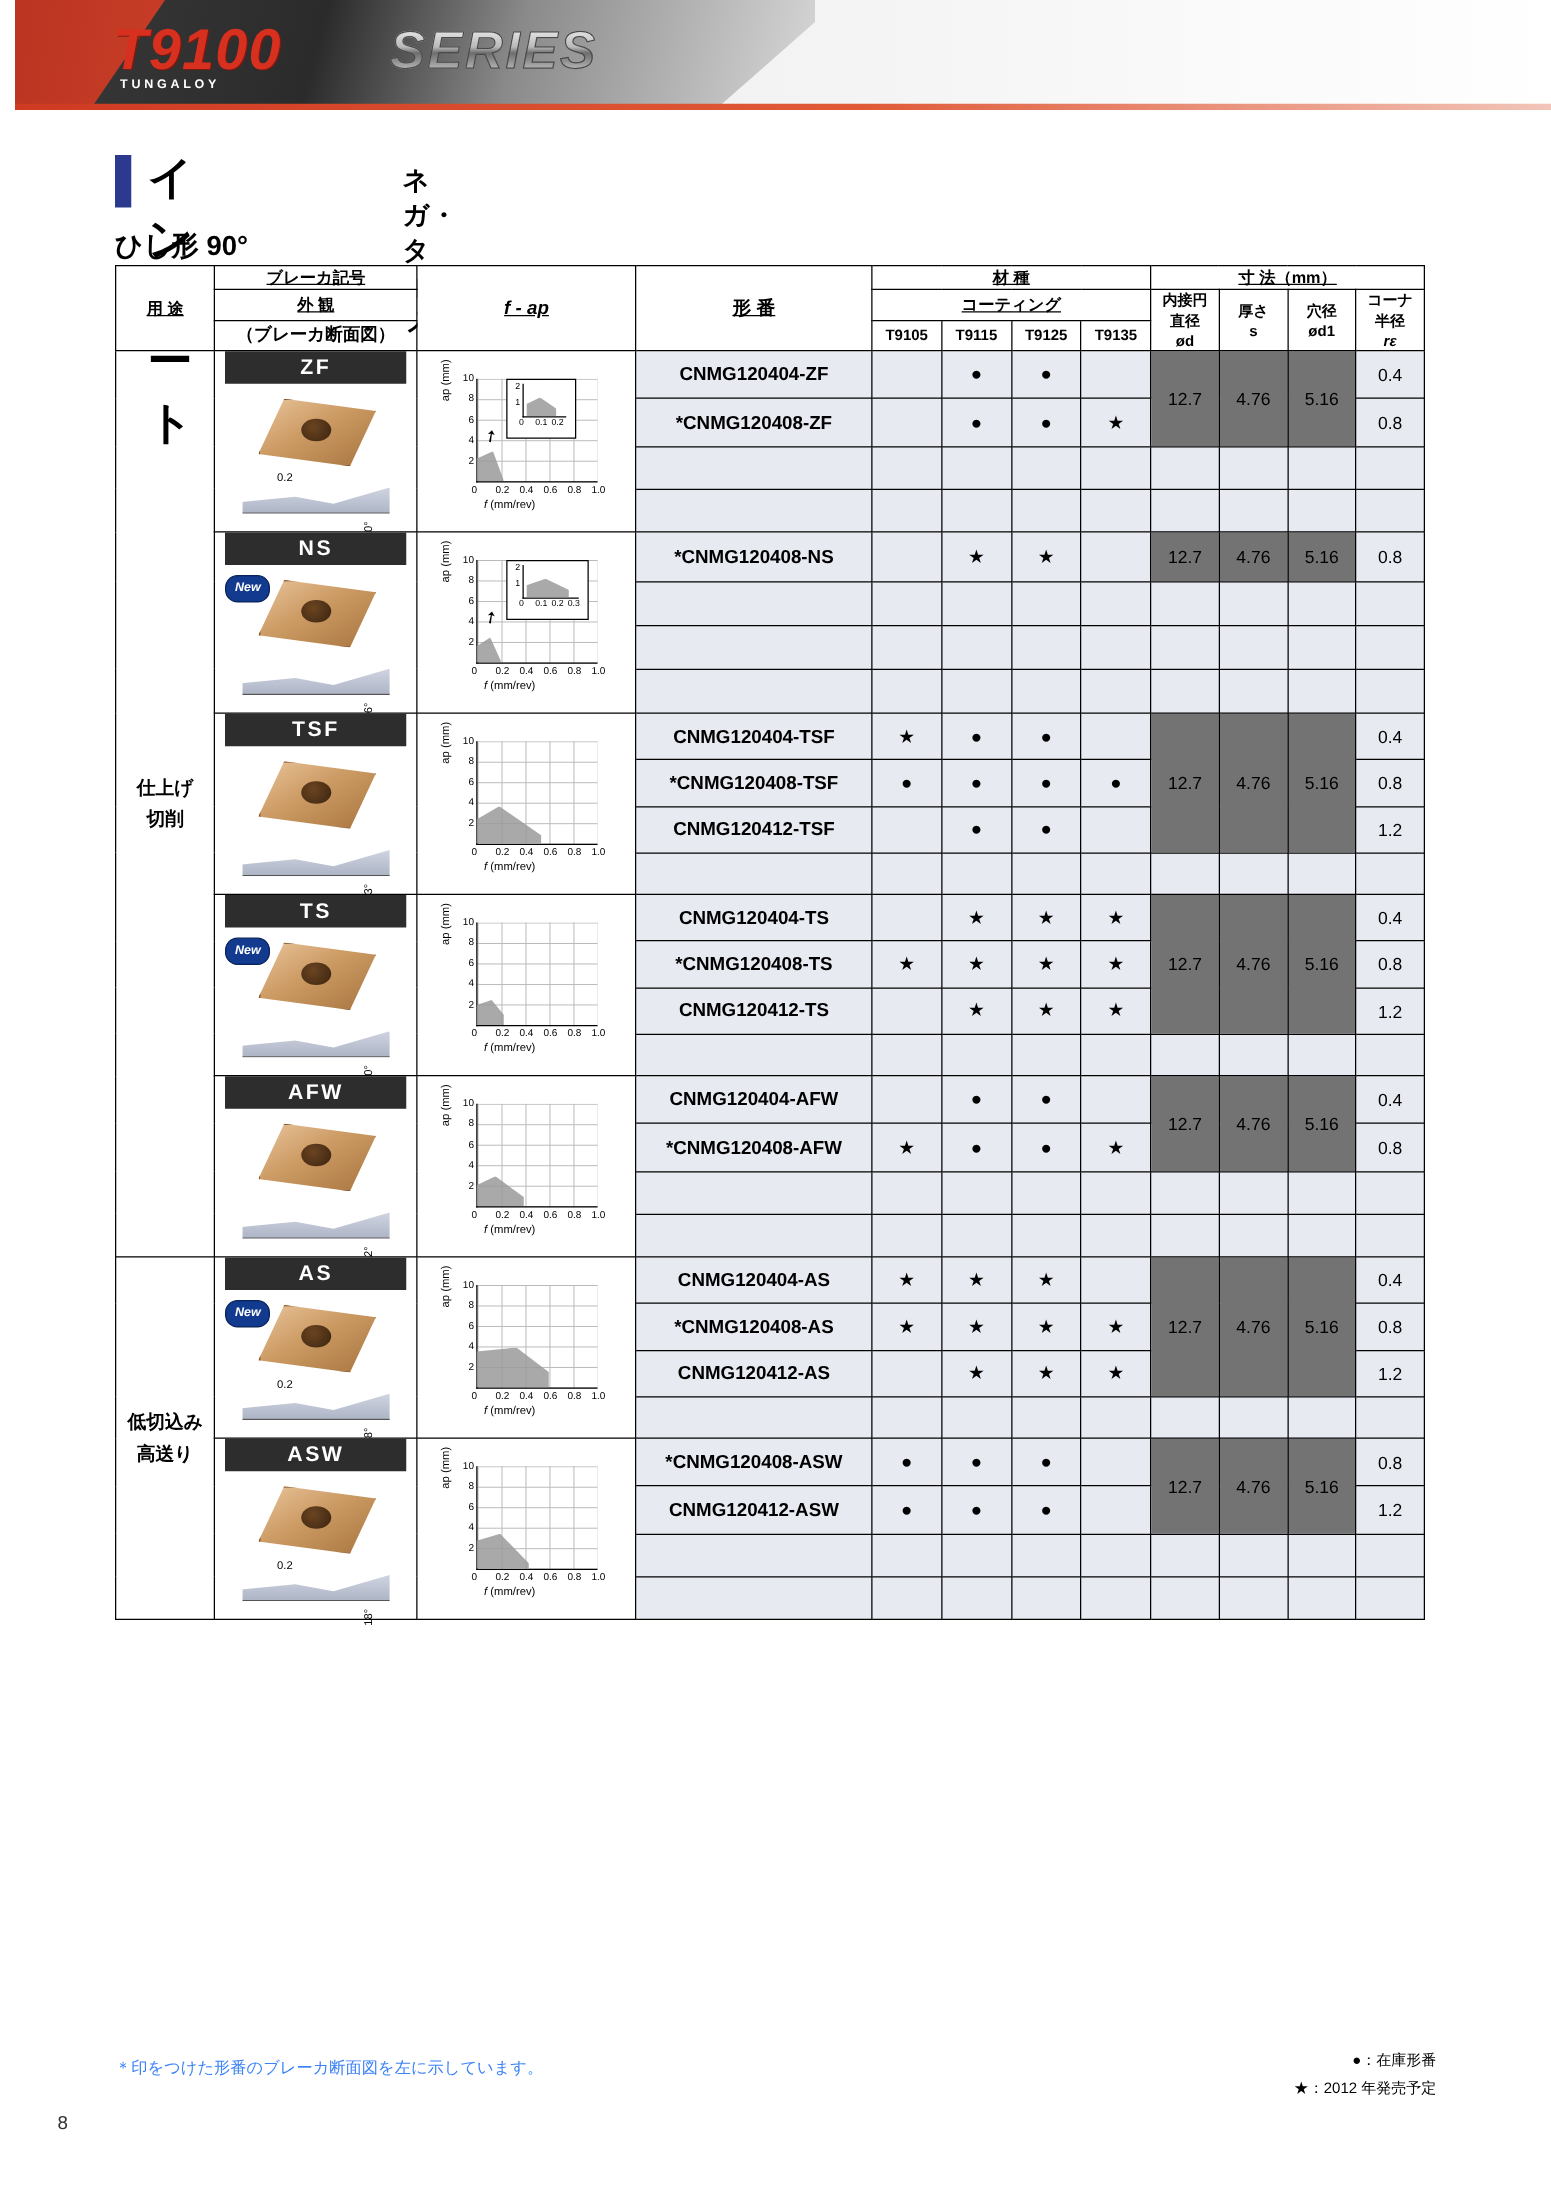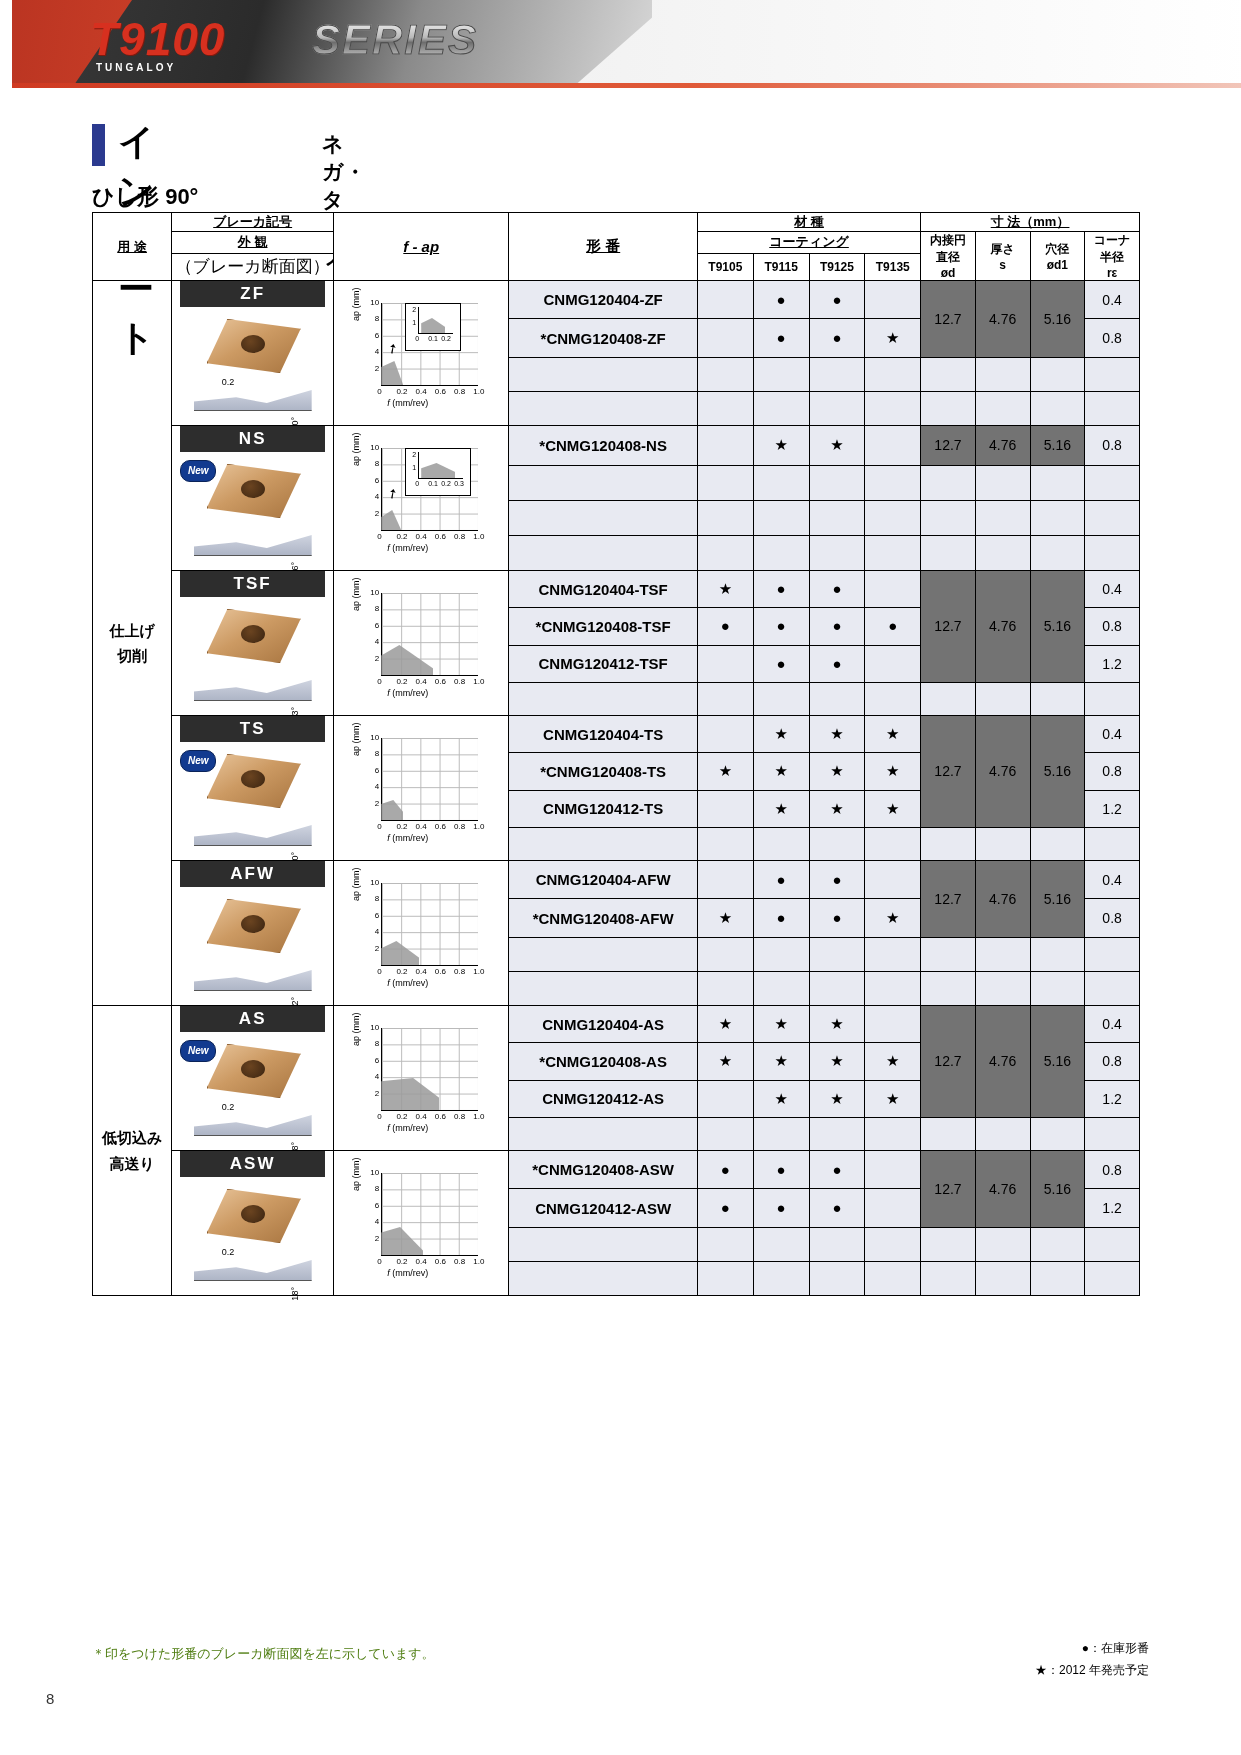--- a/index.html
+++ b/index.html
@@ -90,21 +90,21 @@
     transform:rotate(-90deg);transform-origin:left top;white-space:nowrap;}
   .chart .yticks{position:absolute;left:2px;top:0;width:20px;height:86px;font-size:8px;text-align:right;}
   .chart .yticks span{position:absolute;right:0;}
   .chart .xticks{position:absolute;left:14px;top:88px;width:116px;font-size:8px;}
   .chart .xticks span{position:absolute;}
   .chart .xlab{position:absolute;left:30px;top:99px;font-size:9px;white-space:nowrap;}
   .chart .region{position:absolute;background:#9a9a9a;opacity:.85;}
   .chart .inset{position:absolute;border:1px solid #000;background:#fff;}
 
   
-  .foot-note{position:absolute;left:92px;top:1645px;font-size:13px;color:#4d7c0f;}
+  .foot-note{position:absolute;left:92px;top:1645px;font-size:13px;color:#3b82f6;}
   .legend{position:absolute;right:92px;top:1638px;font-size:12px;text-align:right;line-height:1.8;}
   .pagenum{position:absolute;left:46px;top:1690px;font-size:15px;color:#333;}
 </style>
 </head>
 <body>
 
 <div class="banner">
   <div class="swoosh"></div>
   <div class="swoosh2"></div>
   <div class="logo-t9100">T9100</div>
@@ -142,25 +142,25 @@
       <div>厚さ</div>
       <div>s</div>
     </td>
     <td class="hdr-sm" rowspan="2">
       <div>穴径</div>
       <div>ød1</div>
     </td>
     <td class="hdr-sm" rowspan="2">
       <div>コーナ</div>
       <div>半径</div>
-      <div style="">rε</div>
+      <div style="font-style:italic;">rε</div>
     </td>
   </tr>
   <tr>
-    <td class="hdr-sm" style="font-size:17px;font-weight:normal;">（ブレーカ断面図）</td>
+    <td class="hdr-sm" style="font-size:14px;font-weight:bold;">（ブレーカ断面図）</td>
     <td class="hdr-sm">T9105</td>
     <td class="hdr-sm">T9115</td>
     <td class="hdr-sm">T9125</td>
     <td class="hdr-sm">T9135</td>
   </tr>
   </tbody>
     <tbody id="tbody-rows">
       <tr>
         <td class="use-cell" rowspan="20">
             <div>仕上げ</div>

